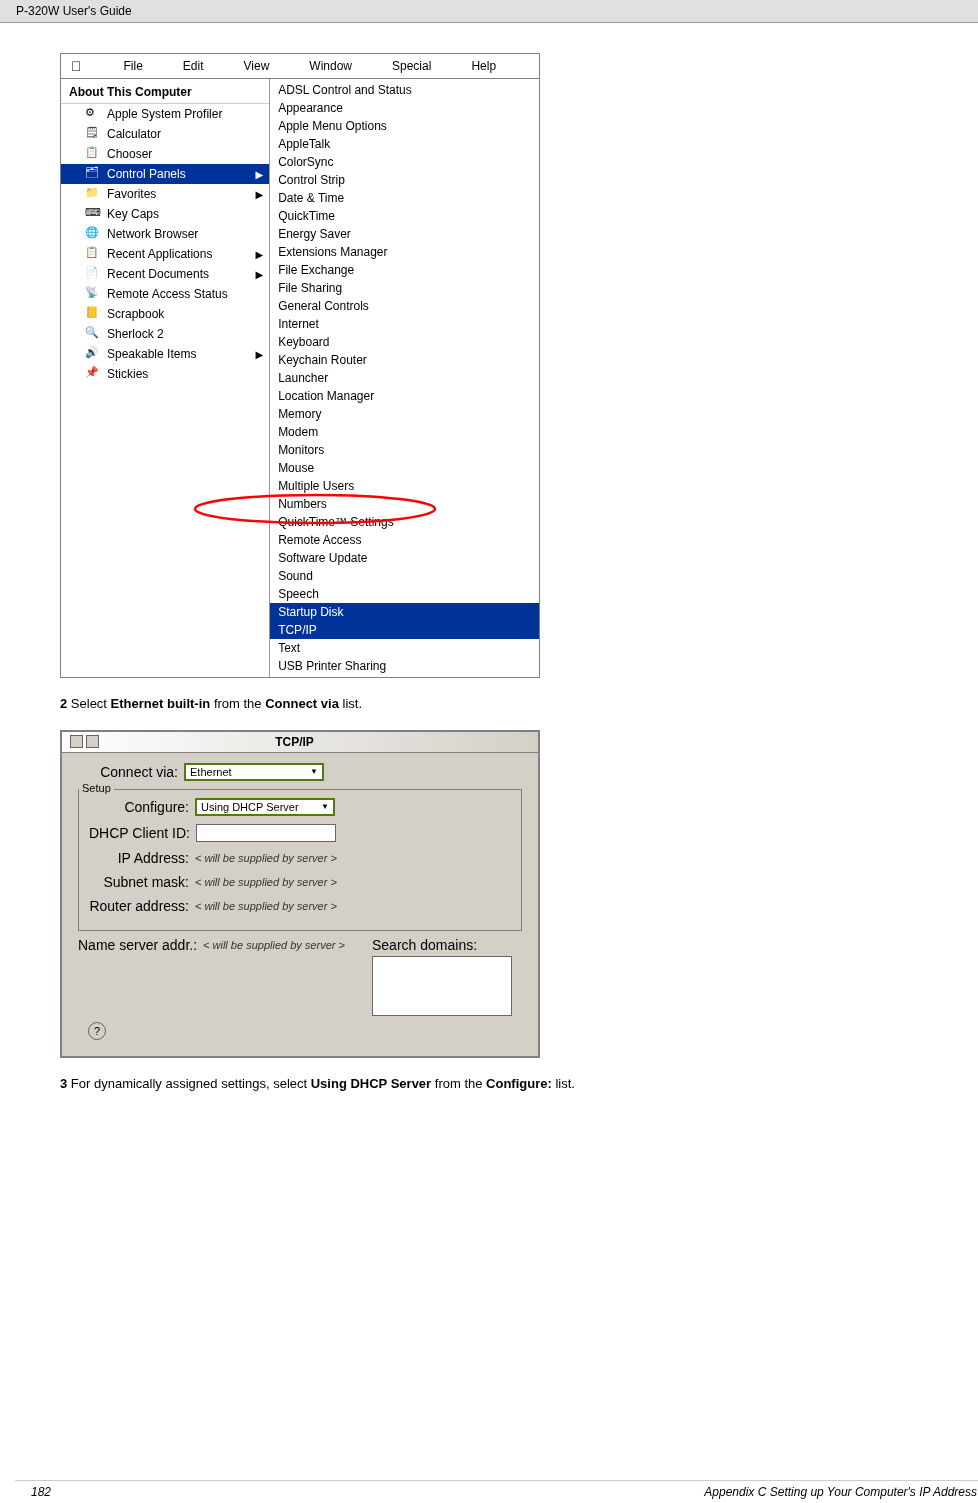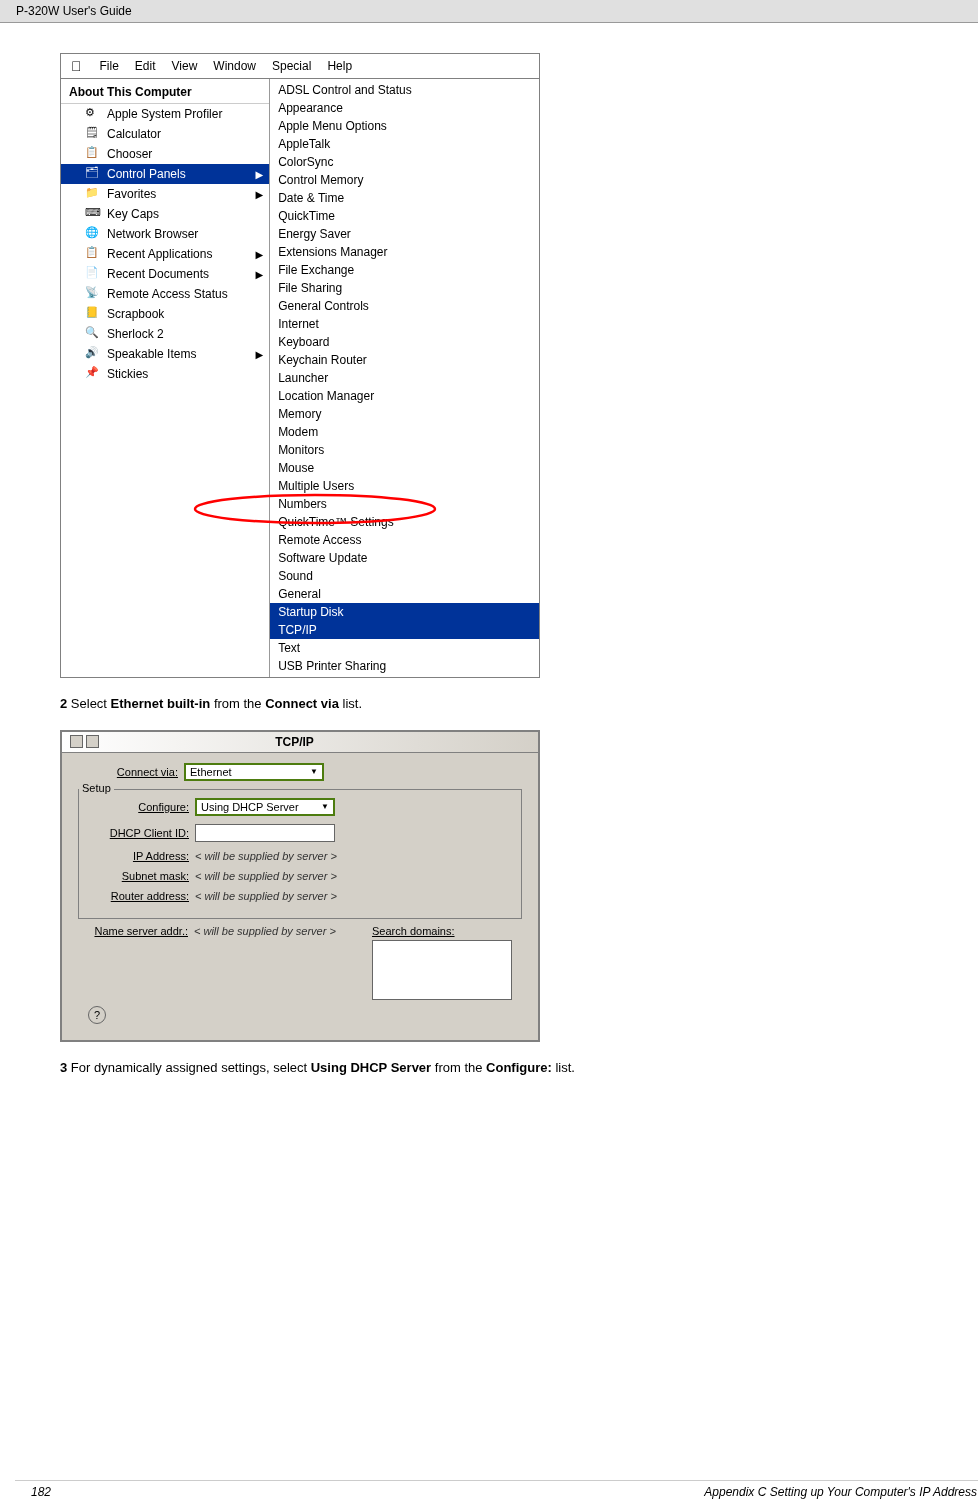--- a/index.html
+++ b/index.html
@@ -42,20 +42,21 @@
       border-bottom: 1px solid #808080;
       display: flex;
       align-items: center;
       padding: 2px 0;
       gap: 0;
     }
     .mac-menubar-item {
       padding: 2px 8px;
       font-size: 12px;
       cursor: default;
+      margin-left: 24px;
     }
     .mac-apple-icon {
       padding: 2px 10px;
       font-size: 14px;
     }
     .mac-menu-content {
       display: flex;
       background: #ffffff;
     }
     .mac-left-menu {
@@ -149,24 +150,23 @@
       padding: 10px 16px;
       background: #d4d0c8;
     }
     .tcpip-row {
       display: flex;
       align-items: center;
       margin-bottom: 8px;
       gap: 6px;
     }
     .tcpip-label {
-      font-size: 11px;
+      font-size: 14px;
       text-align: right;
       min-width: 100px;
-      text-decoration: underline;
     }
     .tcpip-input-box {
       background: white;
       border: 1px solid #666;
       padding: 1px 4px;
       font-size: 11px;
       height: 18px;
       min-width: 140px;
     }
     .tcpip-dropdown {
@@ -345,21 +345,21 @@
             <span>Stickies</span>
           </div>
         </div>
 
         <div class="mac-right-menu">
           <div class="mac-right-menu-item">ADSL Control and Status</div>
           <div class="mac-right-menu-item">Appearance</div>
           <div class="mac-right-menu-item">Apple Menu Options</div>
           <div class="mac-right-menu-item">AppleTalk</div>
           <div class="mac-right-menu-item">ColorSync</div>
-          <div class="mac-right-menu-item">Control Memory</div>
+          <div class="mac-right-menu-item">Control Strip</div>
           <div class="mac-right-menu-item">Date &amp; Time</div>
           <div class="mac-right-menu-item">QuickTime</div>
           <div class="mac-right-menu-item">Energy Saver</div>
           <div class="mac-right-menu-item">Extensions Manager</div>
           <div class="mac-right-menu-item">File Exchange</div>
           <div class="mac-right-menu-item">File Sharing</div>
           <div class="mac-right-menu-item">General Controls</div>
           <div class="mac-right-menu-item">Internet</div>
           <div class="mac-right-menu-item">Keyboard</div>
           <div class="mac-right-menu-item">Keychain Router</div>
@@ -368,21 +368,21 @@
           <div class="mac-right-menu-item">Memory</div>
           <div class="mac-right-menu-item">Modem</div>
           <div class="mac-right-menu-item">Monitors</div>
           <div class="mac-right-menu-item">Mouse</div>
           <div class="mac-right-menu-item">Multiple Users</div>
           <div class="mac-right-menu-item">Numbers</div>
           <div class="mac-right-menu-item">QuickTime™ Settings</div>
           <div class="mac-right-menu-item">Remote Access</div>
           <div class="mac-right-menu-item">Software Update</div>
           <div class="mac-right-menu-item">Sound</div>
-          <div class="mac-right-menu-item">General</div>
+          <div class="mac-right-menu-item">Speech</div>
           <div class="mac-right-menu-item startup-highlight">Startup Disk</div>
           <div class="mac-right-menu-item tcp-highlight" style="position:relative;">
             TCP/IP
             
           </div>
           <div class="mac-right-menu-item">Text</div>
           <div class="mac-right-menu-item">USB Printer Sharing</div>
         </div>
       </div>
     </div>

